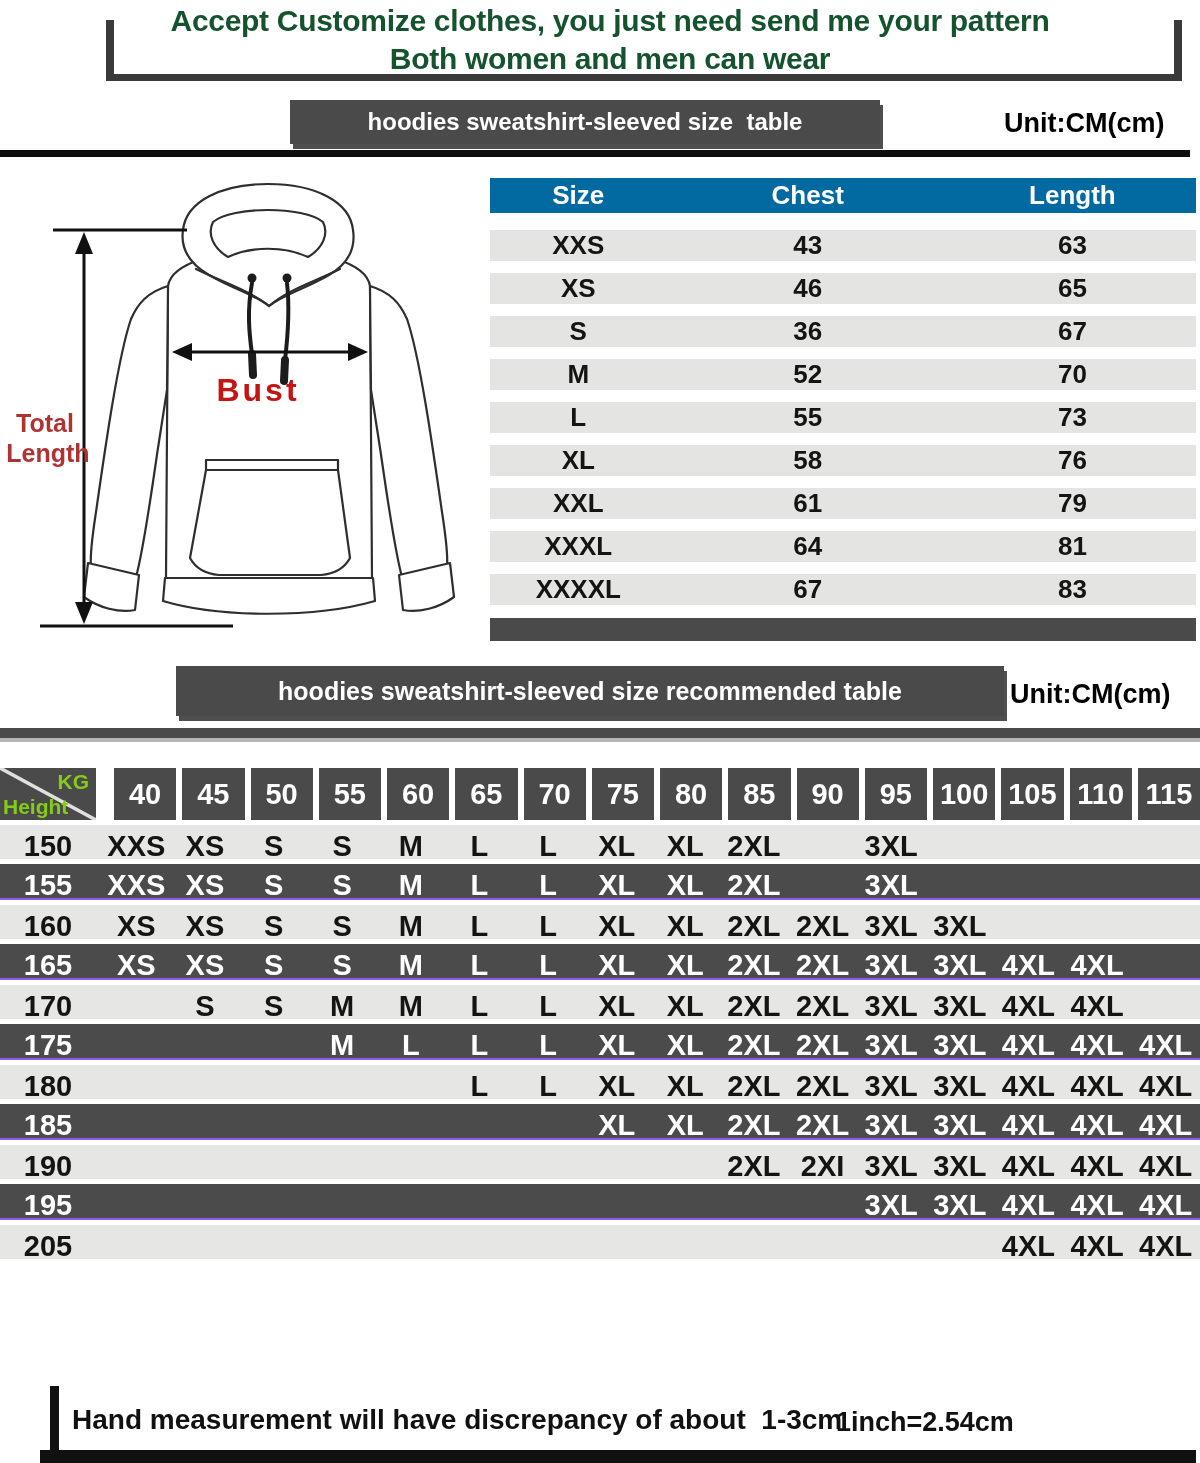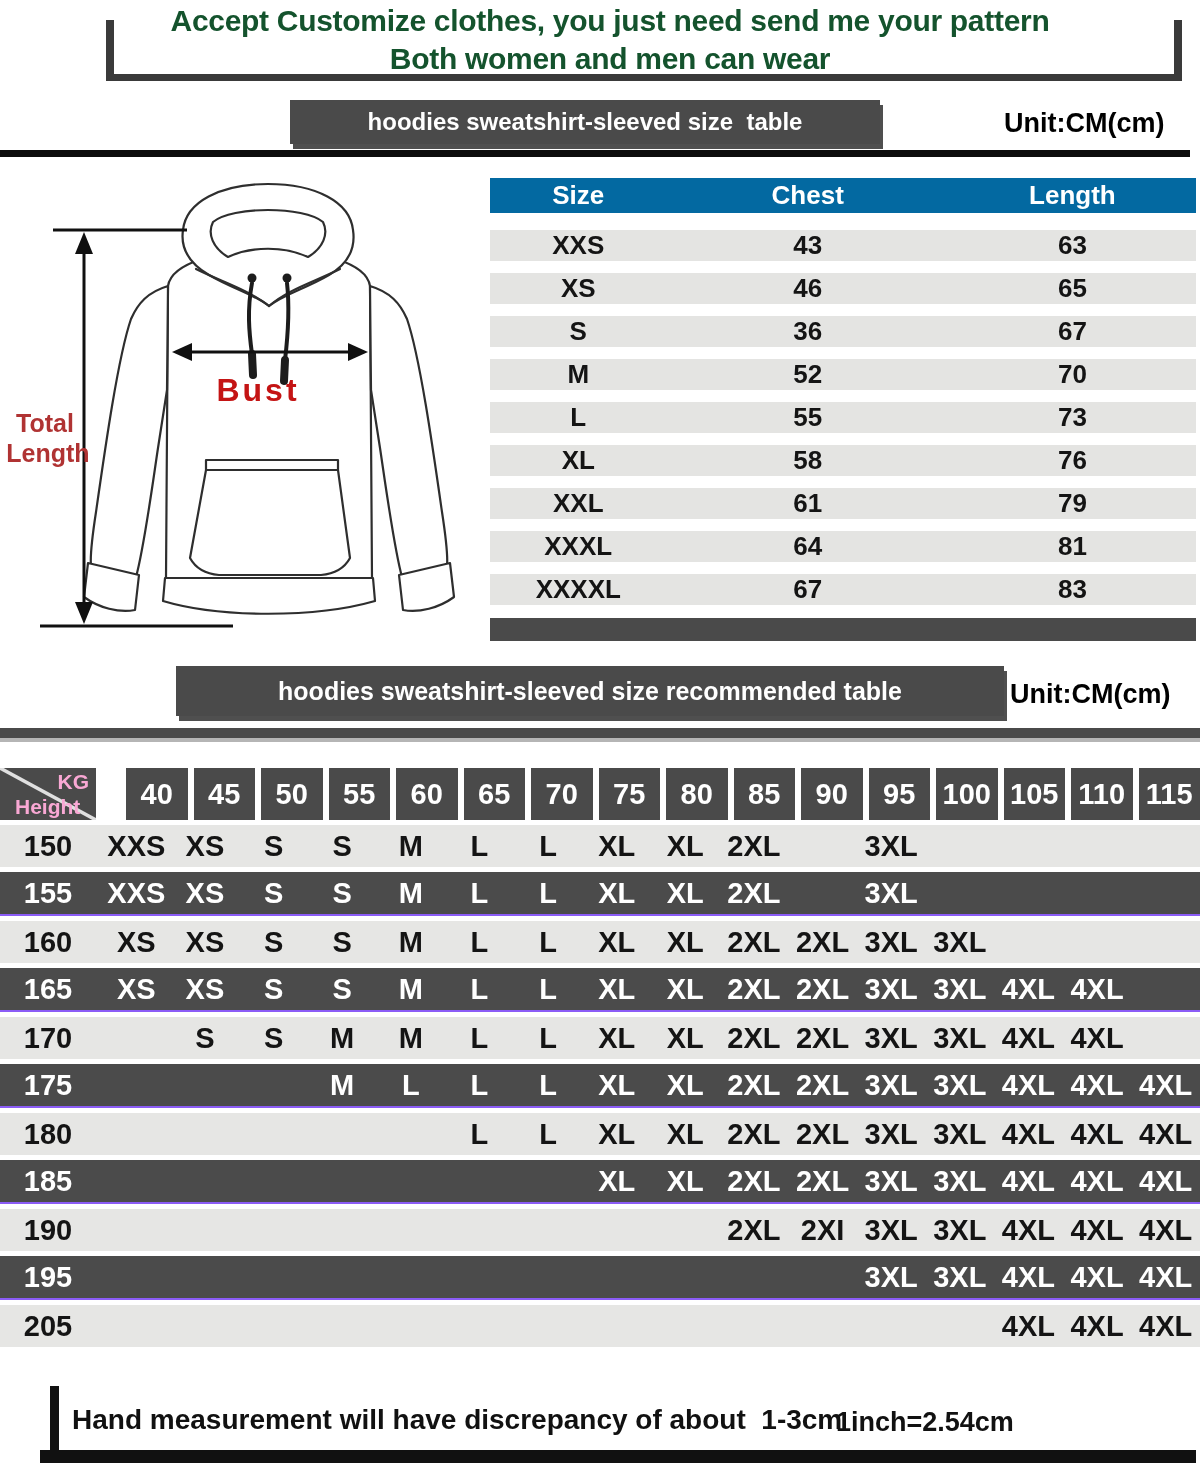--- a/index.html
+++ b/index.html
@@ -41,30 +41,30 @@
     display:grid; grid-template-columns:25% 40% 35%;
     background:#e4e4e2; height:31px; line-height:31px; margin-top:12px;
     font-size:26px; text-align:center; color:#141414;
   }
   #st-rows .st-row:first-child { margin-top:17px; }
   .st-footer { height:23px; background:#4a4a4a; margin-top:13px; }
   
   .rec-table { position:absolute; left:0; top:768px; width:1200px; }
   .rec-header { display:flex; gap:6px; height:52px; }
   .rec-corner {
-    position:relative; width:96px; margin-right:24px; background:#4a4a4a; color:#f9a8d4; flex:none;
+    position:relative; width:96px; margin-right:12px; background:#4a4a4a; color:#84cc16; flex:none;
   }
   .rec-corner svg { position:absolute; left:0; top:0; width:100%; height:100%; }
   .rec-kg { position:absolute; top:3px; right:7px; font-size:21px; line-height:21px; }
-  .rec-heightlbl { position:absolute; bottom:3px; left:15px; font-size:21px; line-height:21px; }
+  .rec-heightlbl { position:absolute; bottom:3px; left:3px; font-size:21px; line-height:21px; }
   .rec-hcell {
     flex:1; background:#4a4a4a; color:#fff; text-align:center;
     font-size:29px; line-height:52px;
   }
-  .rec-row { display:flex; height:42px; line-height:42px; margin-top:5px; font-size:29px; }
+  .rec-row { display:flex; height:34px; line-height:42px; margin-top:5px; font-size:29px; }
   .rec-row.light { background:#e6e6e4; color:#141414; }
   .rec-row.dark  { background:#4b4b4b; color:#ffffff; border-bottom:2px solid #8b5cf6; }
   .rec-height { width:96px; margin-right:6px; text-align:center; flex:none; }
   .rec-scell { flex:1; text-align:center; }
   
   .note-left-bar { position:absolute; left:50px; top:1386px; width:9px; height:66px; background:#111; }
   .note-text { position:absolute; left:72px; top:1404px; font-size:28px; white-space:pre; }
   .note-conv { position:absolute; left:836px; top:1407px; font-size:27px; white-space:pre; }
   .note-bottom-bar { position:absolute; left:40px; top:1450px; width:1156px; height:13px; background:#111; }
   text { font-family:"Liberation Sans", sans-serif; font-weight:bold; }

